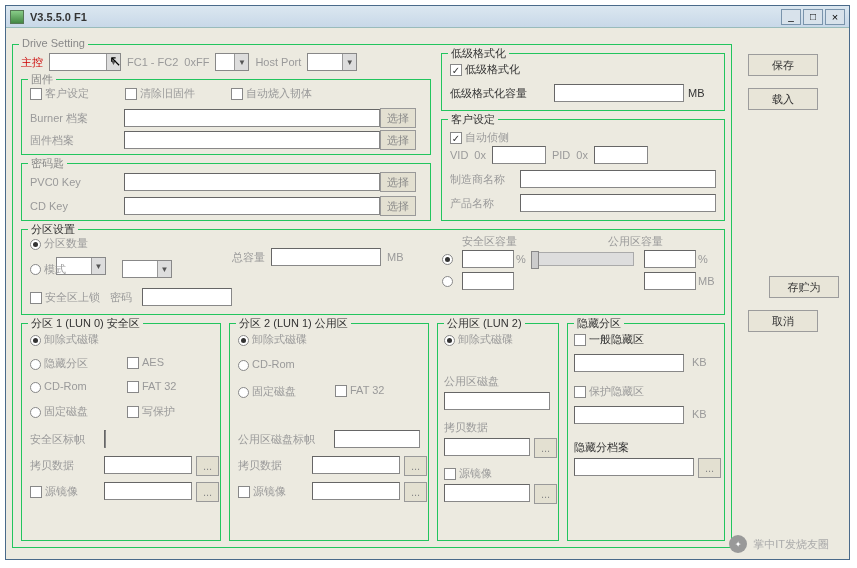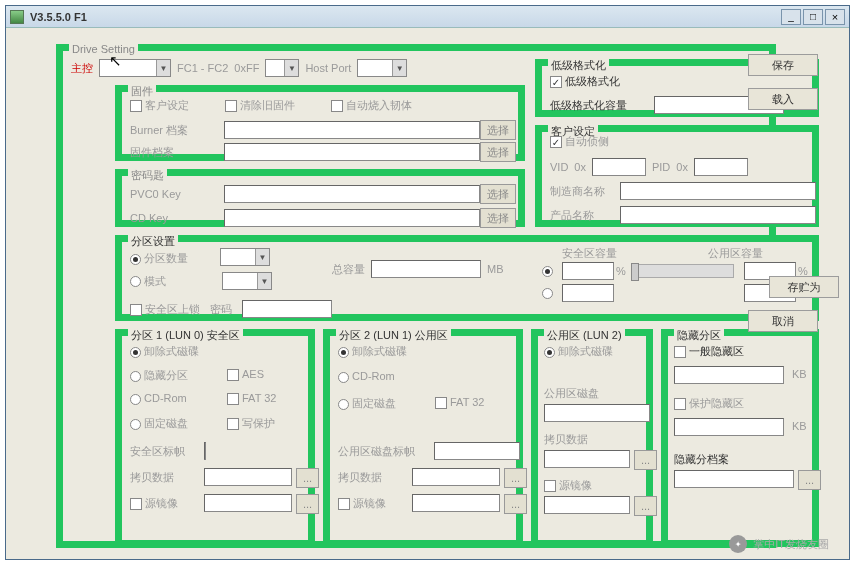--- a/index.html
+++ b/index.html
@@ -8,21 +8,21 @@
 .window { width: 845px; height: 555px; border: 1px solid #4a6a8a; margin: 5px; display: flex; flex-direction: column; }
 .titlebar { height: 22px; background: linear-gradient(#dbe7f0,#c8d8e8); display: flex; align-items: center; padding: 8px 4px; border-bottom: 1px solid #9bb; }
 .titlebar .appicon { width: 14px; height: 14px; background: linear-gradient(#8c8,#484); margin-right: 6px; border: 1px solid #575; }
 .titlebar .title { flex: 1; font-weight: bold; color: #333; }
 .winbtns { display: flex; gap: 2px; }
 .winbtn { width: 20px; height: 16px; background: #d8e2eb; border: 1px solid #7a94ac; display: flex; align-items: center; justify-content: center; font-size: 10px; cursor: pointer; }
 .winbtn.close { font-size: 11px; }
 
 .client { flex: 1; background: #eceae0; position: relative; padding: 6px 8px; }
 
-.fieldset { border: 7px solid #22c55e; position: absolute; background: #eceae0; margin-left: 44px; }
+.fieldset { border: 1px solid #22c55e; position: absolute; background: #eceae0; }
 .fieldset > .legend { position: absolute; top: -8px; left: 6px; background: #eceae0; padding: 0 3px; color: #888; font-size: 11px; }
 
 .label { color: #9a9a9a; display: inline-block; }
 .label.dark { color: #333; }
 .input { background: #fff; border: 1px solid #a9a9a9; height: 18px; display: inline-block; }
 .input.sunken { border: 1px solid #888; border-top-color:#666; border-left-color:#666; }
 .select { background: #fff; border: 1px solid #888; height: 18px; display: inline-flex; }
 .select .arrow { width: 14px; background: #ddd; border-left: 1px solid #999; display: flex; align-items: center; justify-content: center; font-size: 8px; color: #555; }
 .btn { background: #e3e0d1; border: 1px solid #999; height: 20px; padding: 0 6px; display: inline-flex; align-items: center; justify-content: center; color: #888; cursor: pointer; }
 .bigbtn { width: 70px; height: 22px; background: #e8e5d8; border: 1px solid #9c9c9c; display: flex; align-items: center; justify-content: center; color: #333; cursor: pointer; }
@@ -114,21 +114,21 @@
         </div>
         <div style="position:absolute; left:8px; top:30px; display:flex; align-items:center; gap:4px;">
           <span class="label dark" style="width:100px;">低级格式化容量</span>
           <div class="input sunken" style="width:130px;"></div>
           <span class="label dark">MB</span>
         </div>
       </div>
 
       <div class="fieldset" style="left:428px; top:74px; width:284px; height:102px;">
         <div class="legend label dark">客户设定</div>
-        <div style="position:absolute; left:8px; top:2px;">
+        <div style="position:absolute; left:8px; top:10px;">
           <span><span class="chk">✓</span><span class="label">自动侦侧</span></span>
         </div>
         <div style="position:absolute; left:8px; top:26px; display:flex; align-items:center; gap:6px;">
           <span class="label">VID</span>
           <span class="label">0x</span>
           <div class="input sunken" style="width:54px;"></div>
           <span class="label">PID</span>
           <span class="label">0x</span>
           <div class="input sunken" style="width:54px;"></div>
         </div>
@@ -137,21 +137,21 @@
           <div class="input sunken" style="width:196px;"></div>
         </div>
         <div style="position:absolute; left:8px; top:74px; display:flex; align-items:center;">
           <span class="label" style="width:70px;">产品名称</span>
           <div class="input sunken" style="width:196px;"></div>
         </div>
       </div>
 
       <div class="fieldset" style="left:8px; top:184px; width:704px; height:86px;">
         <div class="legend label dark">分区设置</div>
-        <div style="position:absolute; left:8px; top:6px; display:flex; align-items:flex-end; gap:6px;">
+        <div style="position:absolute; left:8px; top:6px; display:flex; align-items:flex-start; gap:6px;flex-direction:column;">
           <span><span class="radio">
                 <span class="dot"></span>
               </span><span class="label">分区数量</span></span>
           <div class="select" style="width:50px; margin-left:26px;">
               <div style="flex:1"></div>
               <div class="arrow">▼</div>
             </div>
         </div>
         <div style="position:absolute; left:8px; top:30px; display:flex; align-items:center; gap:6px;">
           <span><span class="radio"></span><span class="label">模式</span></span>

